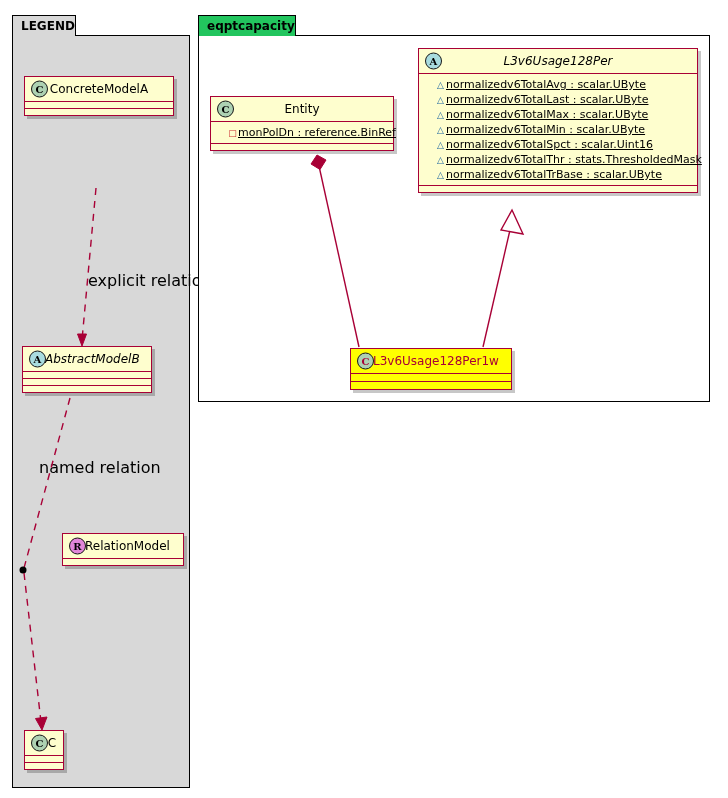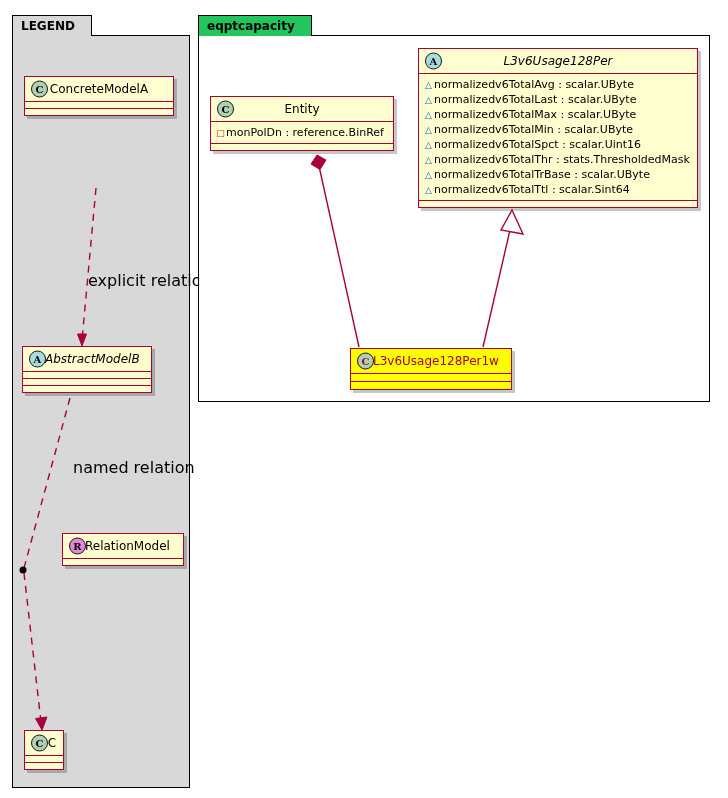--- a/index.html
+++ b/index.html
@@ -37,21 +37,21 @@
     border: 1px solid #000000;
   }
   .package .pkg-tab {
     position: absolute;
     top: -21px;
     left: -1px;
     height: 21px;
     box-sizing: border-box;
     border: 1px solid #000000;
     border-bottom: none;
-    padding: 2px 16px 2px 8px;
+    padding: 2px 0 2px 8px;
     font-weight: bold;
     font-size: 12px;
     line-height: 17px;
     background: inherit;
     white-space: nowrap;
   }
   #legend-pkg {
     left: 12px;
     top: 35px;
     width: 178px;
@@ -97,22 +97,23 @@
     font-weight: bold;
     line-height: 15px;
     text-align: center;
     font-family: "DejaVu Serif", serif;
   }
   .badge-C { background: #add1b2; }
   .badge-A { background: #a9dcdf; }
   .badge-R { background: #e186d9; }
   .clsbox .title-italic { font-style: italic; }
   .clsbox .attrs {
-    padding: 3px 6px 3px 4px;
-    border-bottom: 1px solid #a80036;
+    padding: 3px 6px 3px 16px;
+    border-bottom: 1px solid #a80036;
+    text-decoration: underline;
   }
   .clsbox .attrs:last-child { border-bottom: none; }
   .clsbox .attr {
     white-space: nowrap;
     line-height: 15px;
     font-size: 11px;
   }
   .clsbox .empty-band {
     height: 6px;
     border-bottom: 1px solid #a80036;
@@ -207,21 +208,21 @@
   <div class="clsbox" id="box-c">
     <div class="hdr" style="padding:5px 6px 5px 22px;">
       <span class="stereo-badge badge-C">C</span>
       <span>C</span>
     </div>
     <div class="empty-band"></div>
     <div class="empty-band"></div>
   </div>
 
   <div class="edge-label" style="left:88px; top:271px;">explicit relation</div>
-  <div class="edge-label" style="left:73px; top:458px;">named relation</div>
+  <div class="edge-label" style="left:39px; top:458px;">named relation</div>
 
   <div class="package" id="eqpt-pkg">
     <div class="pkg-tab">eqptcapacity</div>
   </div>
 
   <div class="clsbox" id="box-entity">
     <div class="hdr">
       <span class="stereo-badge badge-C">C</span>
       <span>Entity</span>
     </div>
@@ -237,21 +238,20 @@
       <span class="title-italic">L3v6Usage128Per</span>
     </div>
     <div class="attrs">
       <div class="attr"><span class="vis vis-prot">△</span><span>normalizedv6TotalAvg : scalar.UByte</span></div>
       <div class="attr"><span class="vis vis-prot">△</span><span>normalizedv6TotalLast : scalar.UByte</span></div>
       <div class="attr"><span class="vis vis-prot">△</span><span>normalizedv6TotalMax : scalar.UByte</span></div>
       <div class="attr"><span class="vis vis-prot">△</span><span>normalizedv6TotalMin : scalar.UByte</span></div>
       <div class="attr"><span class="vis vis-prot">△</span><span>normalizedv6TotalSpct : scalar.Uint16</span></div>
       <div class="attr"><span class="vis vis-prot">△</span><span>normalizedv6TotalThr : stats.ThresholdedMask</span></div>
       <div class="attr"><span class="vis vis-prot">△</span><span>normalizedv6TotalTrBase : scalar.UByte</span></div>
-      <div class="attr"><span class="vis vis-prot">△</span><span>normalizedv6TotalTtl : scalar.Sint64</span></div>
     </div>
     <div class="empty-band"></div>
   </div>
 
   <div class="clsbox" id="box-l3v6per1w">
     <div class="hdr">
       <span class="stereo-badge badge-C">C</span>
       <span>L3v6Usage128Per1w</span>
     </div>
     <div class="band-y"></div>

